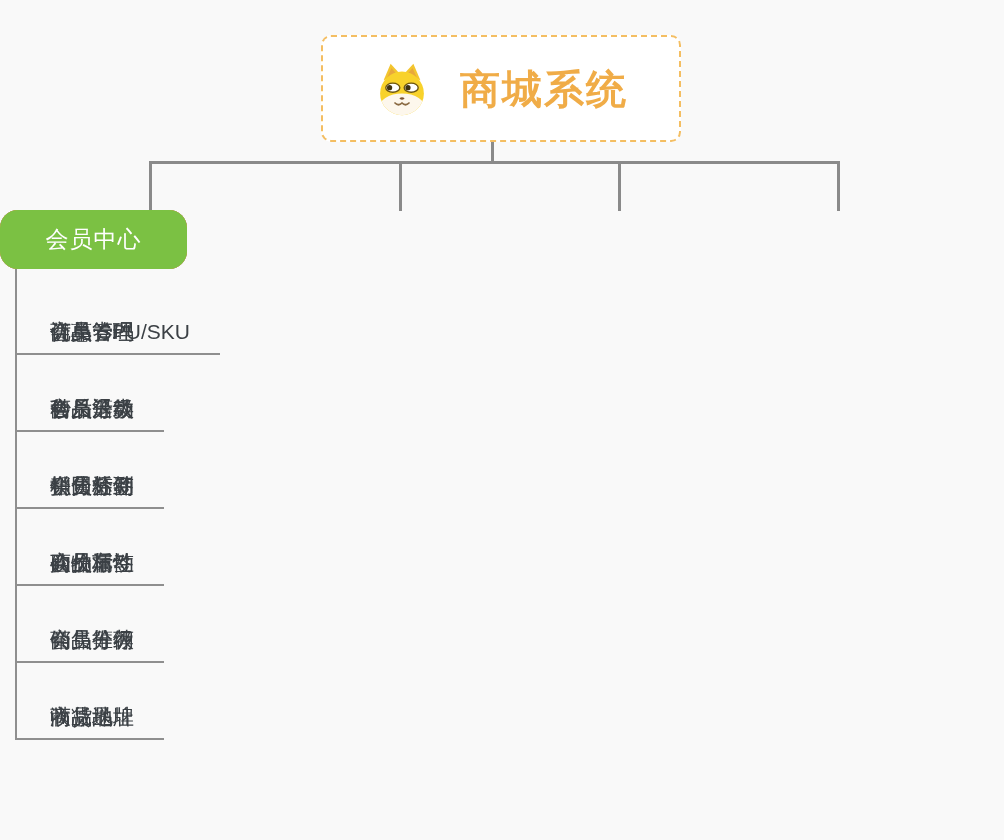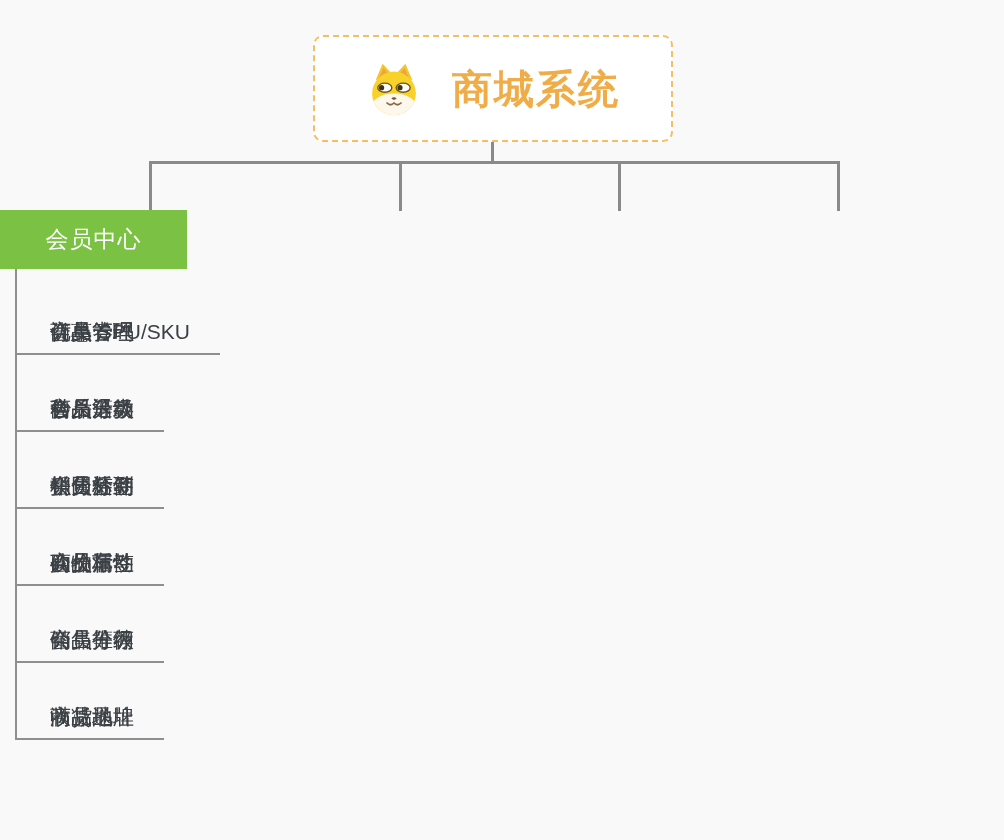--- a/index.html
+++ b/index.html
@@ -16,40 +16,40 @@
   .conn-stub{left:491px;top:140px;width:3px;height:23px;}
   .conn-h{left:149px;top:161px;width:691px;height:3px;}
   .conn-drop{top:161px;width:3px;height:50px;}
   .conn-drop:nth-of-type(3){left:149px;}
   .conn-drop:nth-of-type(4){left:399px;}
   .conn-drop:nth-of-type(5){left:618px;}
   .conn-drop:nth-of-type(6){left:837px;}
 
   
   .root-node{
-    position:absolute;left:313px;top:35px;width:360px;height:107px;
+    position:absolute;left:321px;top:35px;width:360px;height:107px;
     background:#ffffff;border:2px dashed #f4be62;border-radius:10px;
     box-sizing:border-box;
     display:flex;align-items:center;justify-content:center;gap:30px;
   }
   .root-title{
     color:#f0ac47;font-size:40px;font-weight:bold;letter-spacing:2px;
     line-height:1;
   }
   .doge{width:56px;height:58px;display:block;}
 
   
   .branch{position:absolute;top:210px;width:230px;}
   .branch:nth-of-type(1){left:57px;}
   .branch:nth-of-type(2){left:307px;}
   .branch:nth-of-type(3){left:526px;}
   .branch:nth-of-type(4){left:745px;}
 
   .branch-header{
-    width:187px;height:59px;border-radius:0;
+    width:187px;height:59px;border-radius:18px;
     display:flex;align-items:center;justify-content:center;
     box-sizing:border-box;position:relative;z-index:2;
   }
   .branch-label{
     color:#ffffff;font-size:23px;font-weight:500;letter-spacing:1px;
   }
   .branch-children{
     margin-left:15px;
     border-left:2px solid #8f8f8f;
     position:relative;z-index:1;

